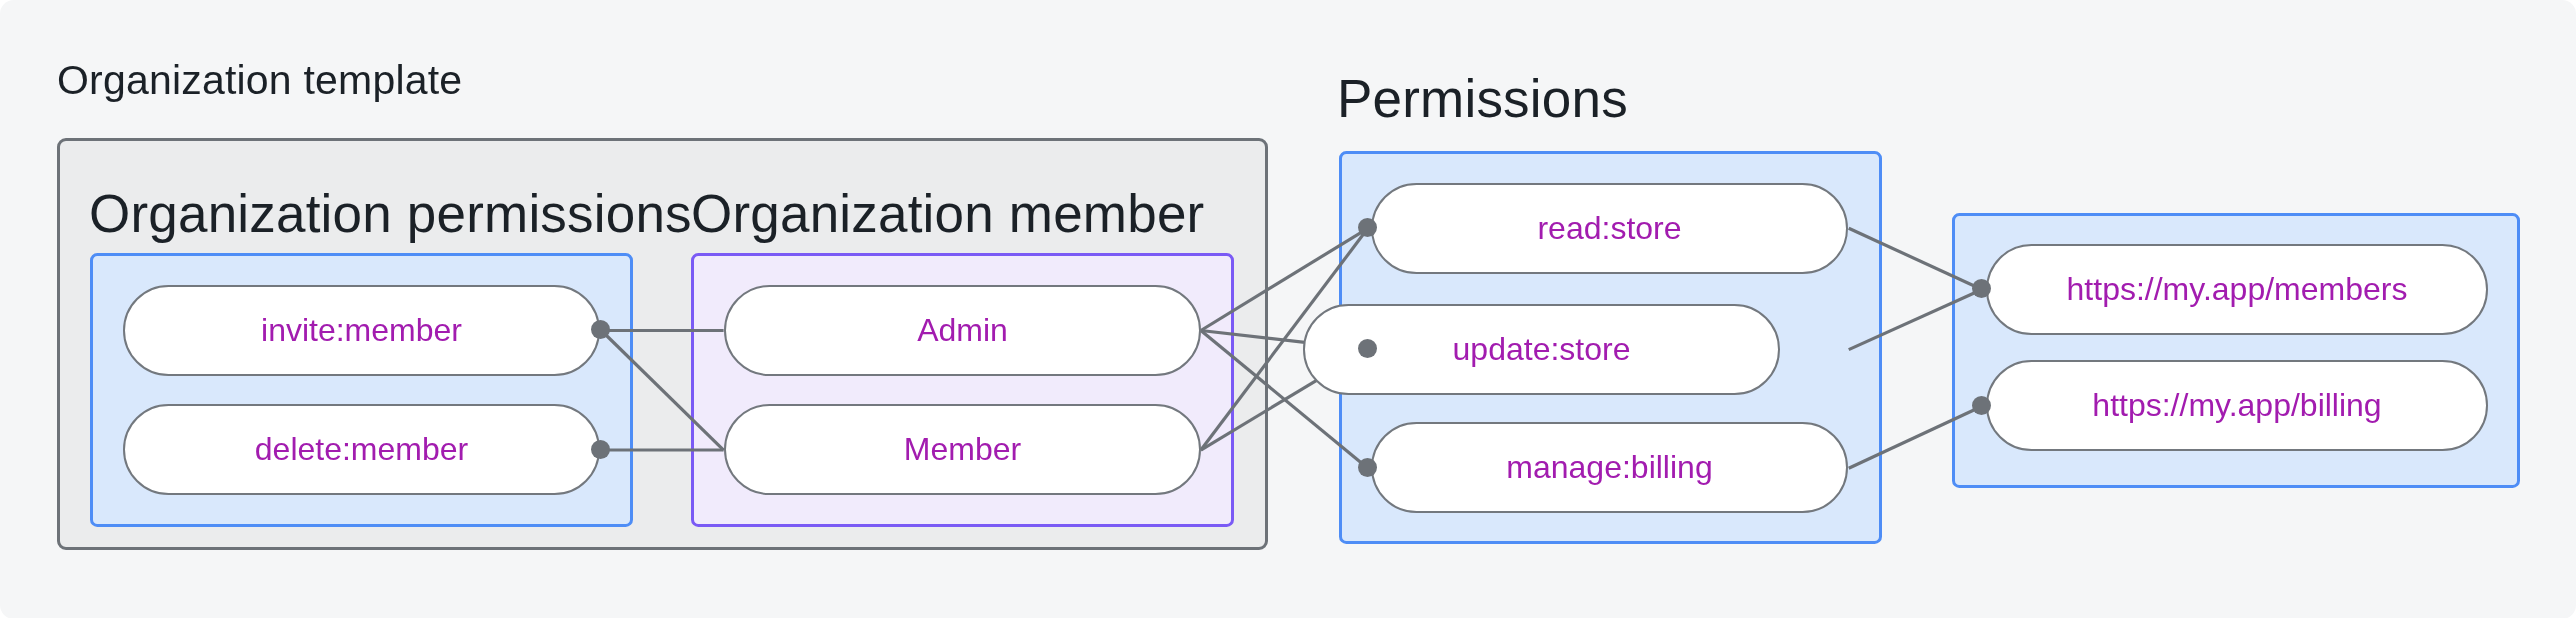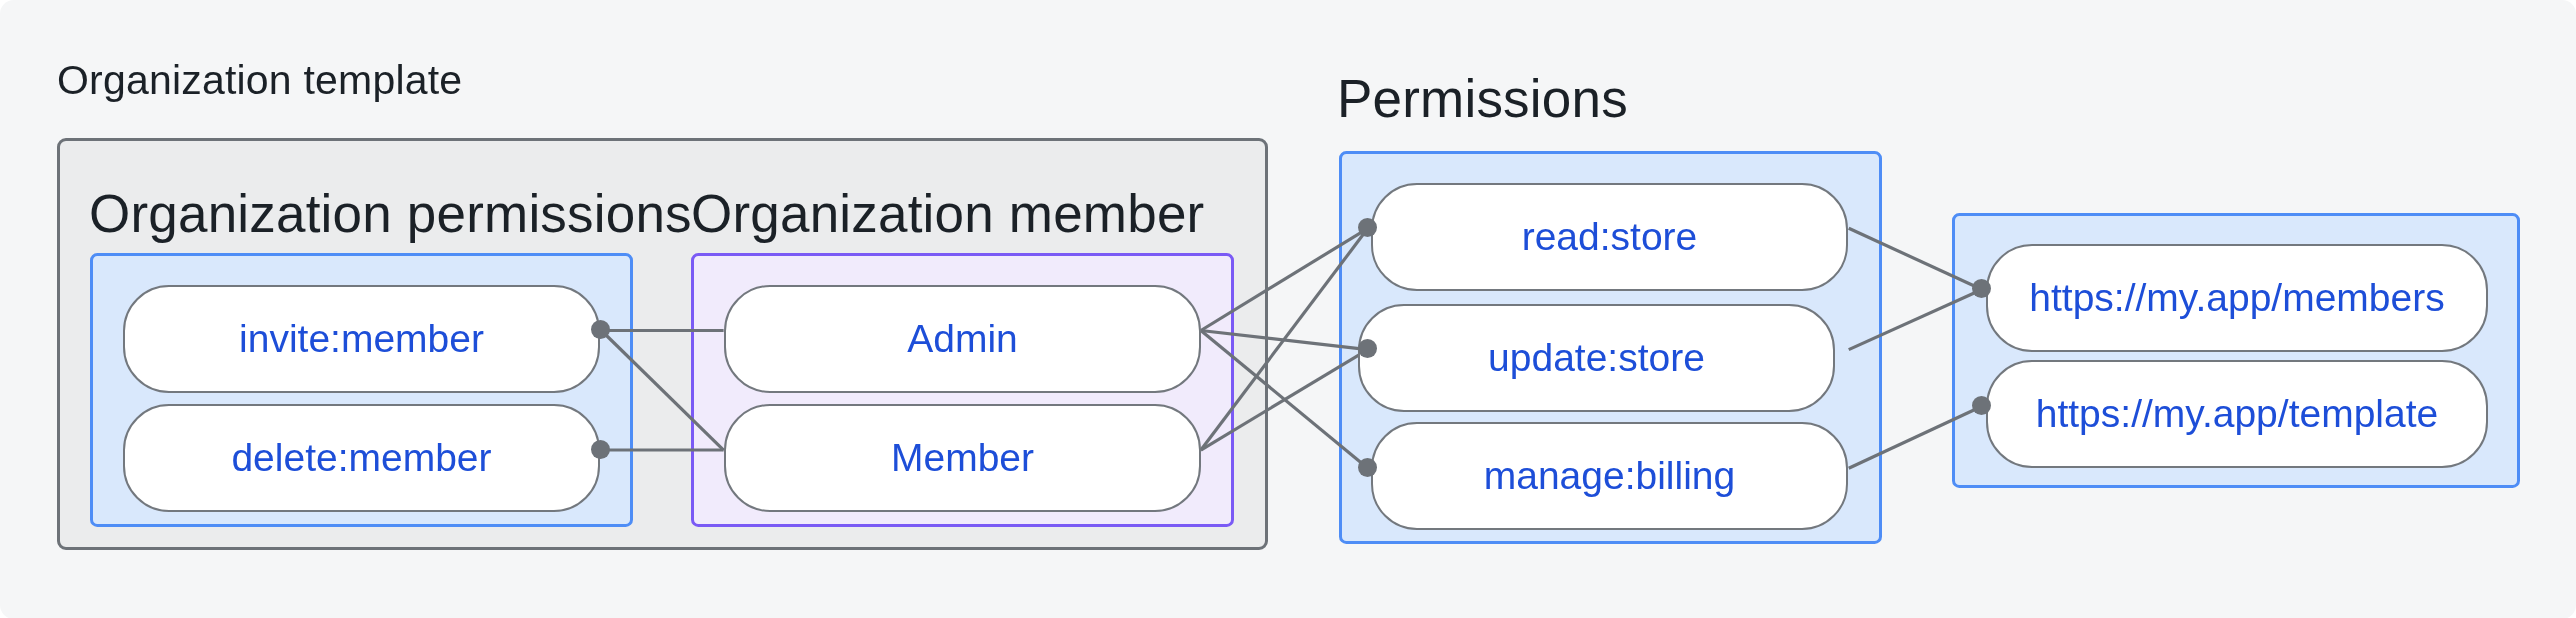--- a/index.html
+++ b/index.html
@@ -56,29 +56,29 @@
   }
   .edges-layer {
     position: absolute;
     left: 0;
     top: 0;
     z-index: 2;
   }
   .node {
     position: absolute;
     box-sizing: border-box;
-    height: 108px;
+    height: 91px;
     background: #ffffff;
     border: 2.7px solid #73787e;
     border-radius: 46px;
     display: flex;
     align-items: center;
     justify-content: center;
-    font-size: 39px;
-    color: #1d4ed8;
+    font-size: 32px;
+    color: #a21caf;
     z-index: 3;
     white-space: nowrap;
   }
   .dot {
     position: absolute;
     width: 19px;
     height: 19px;
     border-radius: 50%;
     background: #6d7278;
     z-index: 4;
@@ -118,25 +118,25 @@
     </g>
   </svg>
 
   <div class="node" style="left:123px; top:285px; width:477px;">invite:member</div>
   <div class="node" style="left:123px; top:404px; width:477px;">delete:member</div>
 
   <div class="node" style="left:724px; top:285px; width:477px;">Admin</div>
   <div class="node" style="left:724px; top:404px; width:477px;">Member</div>
 
   <div class="node" style="left:1371px; top:183px; width:477px;">read:store</div>
-  <div class="node" style="left:1358px; top:304px; width:477px;">update:store</div>
+  <div class="node" style="left:1303px; top:304px; width:477px;">update:store</div>
   <div class="node" style="left:1371px; top:422px; width:477px;">manage:billing</div>
 
   <div class="node" style="left:1986px; top:244px; width:502px;">https://my.app/members</div>
-  <div class="node" style="left:1986px; top:360px; width:502px;">https://my.app/template</div>
+  <div class="node" style="left:1986px; top:360px; width:502px;">https://my.app/billing</div>
 
   <div class="dot" style="left:591px; top:320px;"></div>
   <div class="dot" style="left:591px; top:440px;"></div>
   <div class="dot" style="left:1358px; top:218px;"></div>
   <div class="dot" style="left:1358px; top:339px;"></div>
   <div class="dot" style="left:1358px; top:458px;"></div>
   <div class="dot" style="left:1972px; top:279px;"></div>
   <div class="dot" style="left:1972px; top:396px;"></div>
 
 </div>

